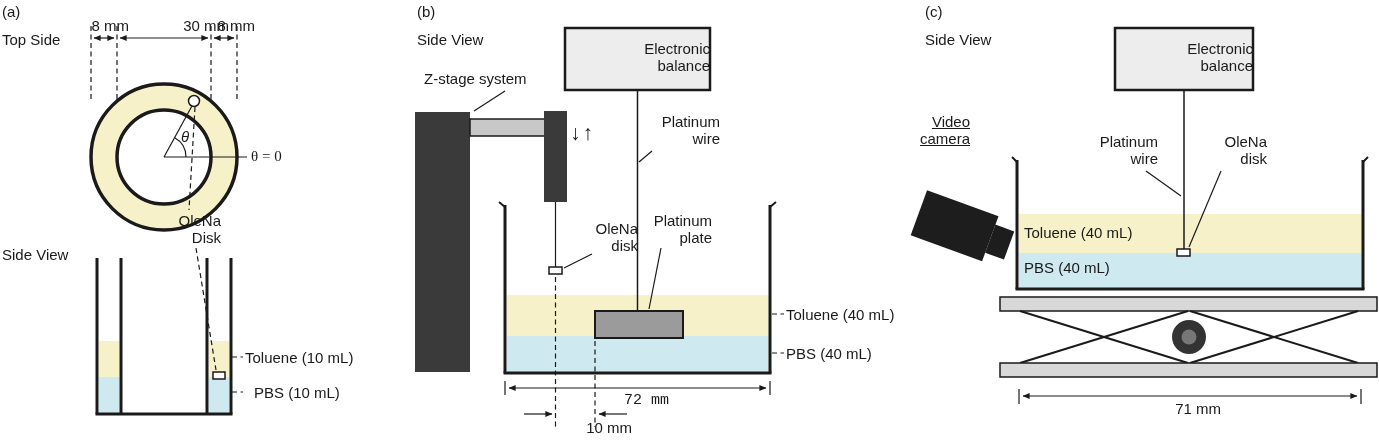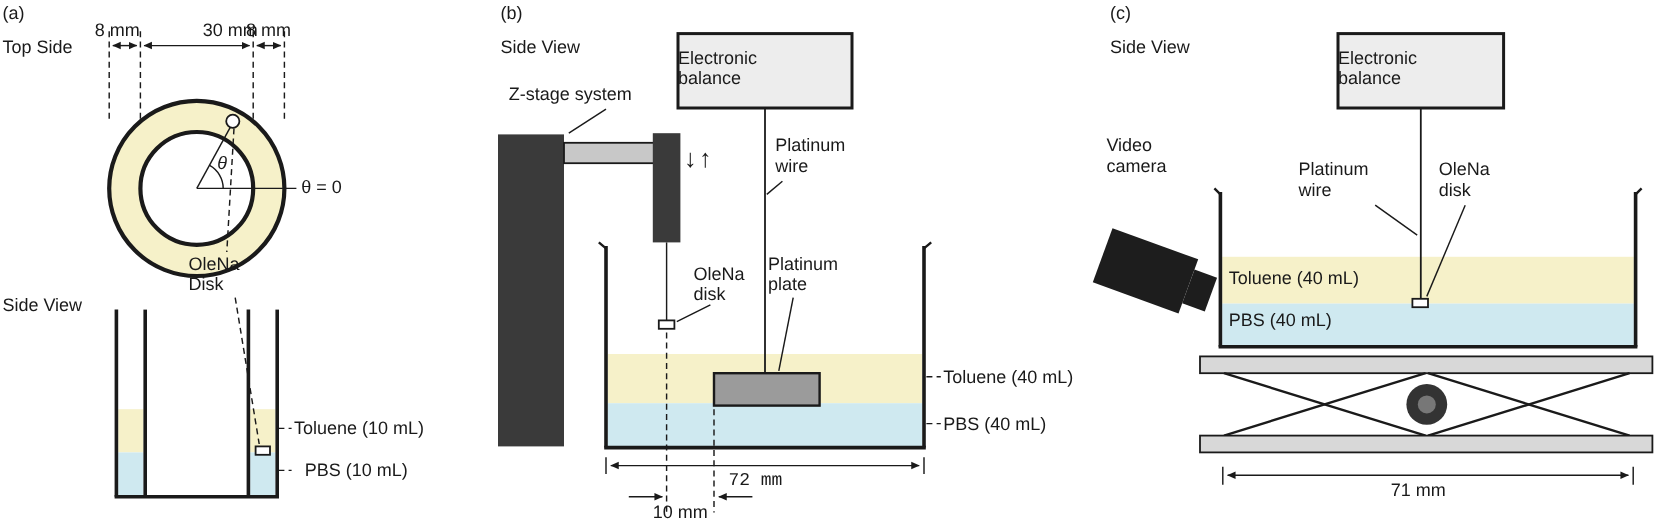--- a/index.html
+++ b/index.html
@@ -1,20 +1,20 @@
 <!DOCTYPE html>
 <html><head>
 <meta charset="utf-8">
 <style>
   html,body{margin:0;padding:0;background:#ffffff;}
   #stage{position:relative;width:1379px;height:441px;background:#ffffff;overflow:hidden;
          font-family:"Liberation Sans",sans-serif;color:#1a1a1a;}
   #draw{position:absolute;left:0;top:0;}
   .lbl{position:absolute;font-size:15px;line-height:1.15;white-space:pre-line;color:#1a1a1a;}
-  .ctr{text-align:left;}
+  .ctr{text-align:right;}
   .it{font-style:italic;}
   .big{font-size:21px;letter-spacing:2px;}
   .s1{stroke:#1a1a1a;stroke-width:1.2;fill:none;}
   .s15{stroke:#1a1a1a;stroke-width:1.5;fill:none;}
   .s2{stroke:#1a1a1a;stroke-width:2;fill:none;}
   .s3{stroke:#1a1a1a;stroke-width:3;fill:none;}
   .sd{stroke-dasharray:5 3.5;}
 </style>
 </head>
 <body>
@@ -122,21 +122,21 @@
     <line class="s1" x1="1023" y1="396" x2="1357" y2="396" marker-start="url(#ah)" marker-end="url(#ah)"></line>
   </g>
 </svg>
 
 <div class="lbl" style="left:2px;top:3px;">(a)</div>
 <div class="lbl" style="left:2px;top:31px;">Top Side</div>
 <div class="lbl ctr" style="left:79px;top:17px;width:50px;">8 mm</div>
 <div class="lbl ctr" style="left:134px;top:17px;width:60px;margin-left:35px;">30 mm</div>
 <div class="lbl ctr" style="left:205px;top:17px;width:50px;">8 mm</div>
 <div class="lbl it" style="left:181px;top:128px;">θ</div>
-<div class="lbl" style="left:251px;top:148px;">θ = 0</div>
+<div class="lbl" style="left:251px;top:148px;font-family:Liberation Serif, serif;">θ = 0</div>
 <div class="lbl ctr" style="left:157px;top:212px;width:64px;">OleNa
 Disk</div>
 <div class="lbl" style="left:2px;top:246px;">Side View</div>
 <div class="lbl" style="left:245px;top:349px;text-align:center;">Toluene (10 mL)</div>
 <div class="lbl" style="left:254px;top:384px;">PBS (10 mL)</div>
 
 <div class="lbl" style="left:417px;top:3px;">(b)</div>
 <div class="lbl" style="left:417px;top:31px;">Side View</div>
 <div class="lbl" style="left:424px;top:70px;">Z-stage system</div>
 <div class="lbl ctr" style="left:565px;top:40px;width:145px;">Electronic
@@ -144,25 +144,25 @@
 <div class="lbl ctr" style="left:646px;top:113px;width:74px;">Platinum
 wire</div>
 <div class="lbl big" style="left:570px;top:121px;">↓↑</div>
 <div class="lbl ctr" style="left:578px;top:220px;width:60px;">OleNa
 disk</div>
 <div class="lbl ctr" style="left:640px;top:212px;width:72px;">Platinum
 plate</div>
 <div class="lbl" style="left:786px;top:306px;">Toluene (40 mL)</div>
 <div class="lbl" style="left:786px;top:345px;">PBS (40 mL)</div>
 <div class="lbl ctr" style="left:607px;top:392px;width:62px;font-family:Liberation Mono, monospace;">72 mm</div>
-<div class="lbl ctr" style="left:544px;top:419px;width:64px;">10 mm</div>
+<div class="lbl ctr" style="left:568px;top:419px;width:64px;">10 mm</div>
 
 <div class="lbl" style="left:925px;top:3px;">(c)</div>
 <div class="lbl" style="left:925px;top:31px;">Side View</div>
-<div class="lbl ctr" style="left:922px;top:113px;width:76px;">Video
+<div class="lbl ctr" style="left:894px;top:113px;width:76px;text-decoration:underline;">Video
 camera</div>
 <div class="lbl ctr" style="left:1115px;top:40px;width:138px;">Electronic
 balance</div>
 <div class="lbl ctr" style="left:1082px;top:133px;width:76px;">Platinum
 wire</div>
 <div class="lbl ctr" style="left:1199px;top:133px;width:68px;">OleNa
 disk</div>
 <div class="lbl" style="left:1024px;top:224px;">Toluene (40 mL)</div>
 <div class="lbl" style="left:1024px;top:259px;">PBS (40 mL)</div>
 <div class="lbl ctr" style="left:1159px;top:400px;width:62px;">71 mm</div>

